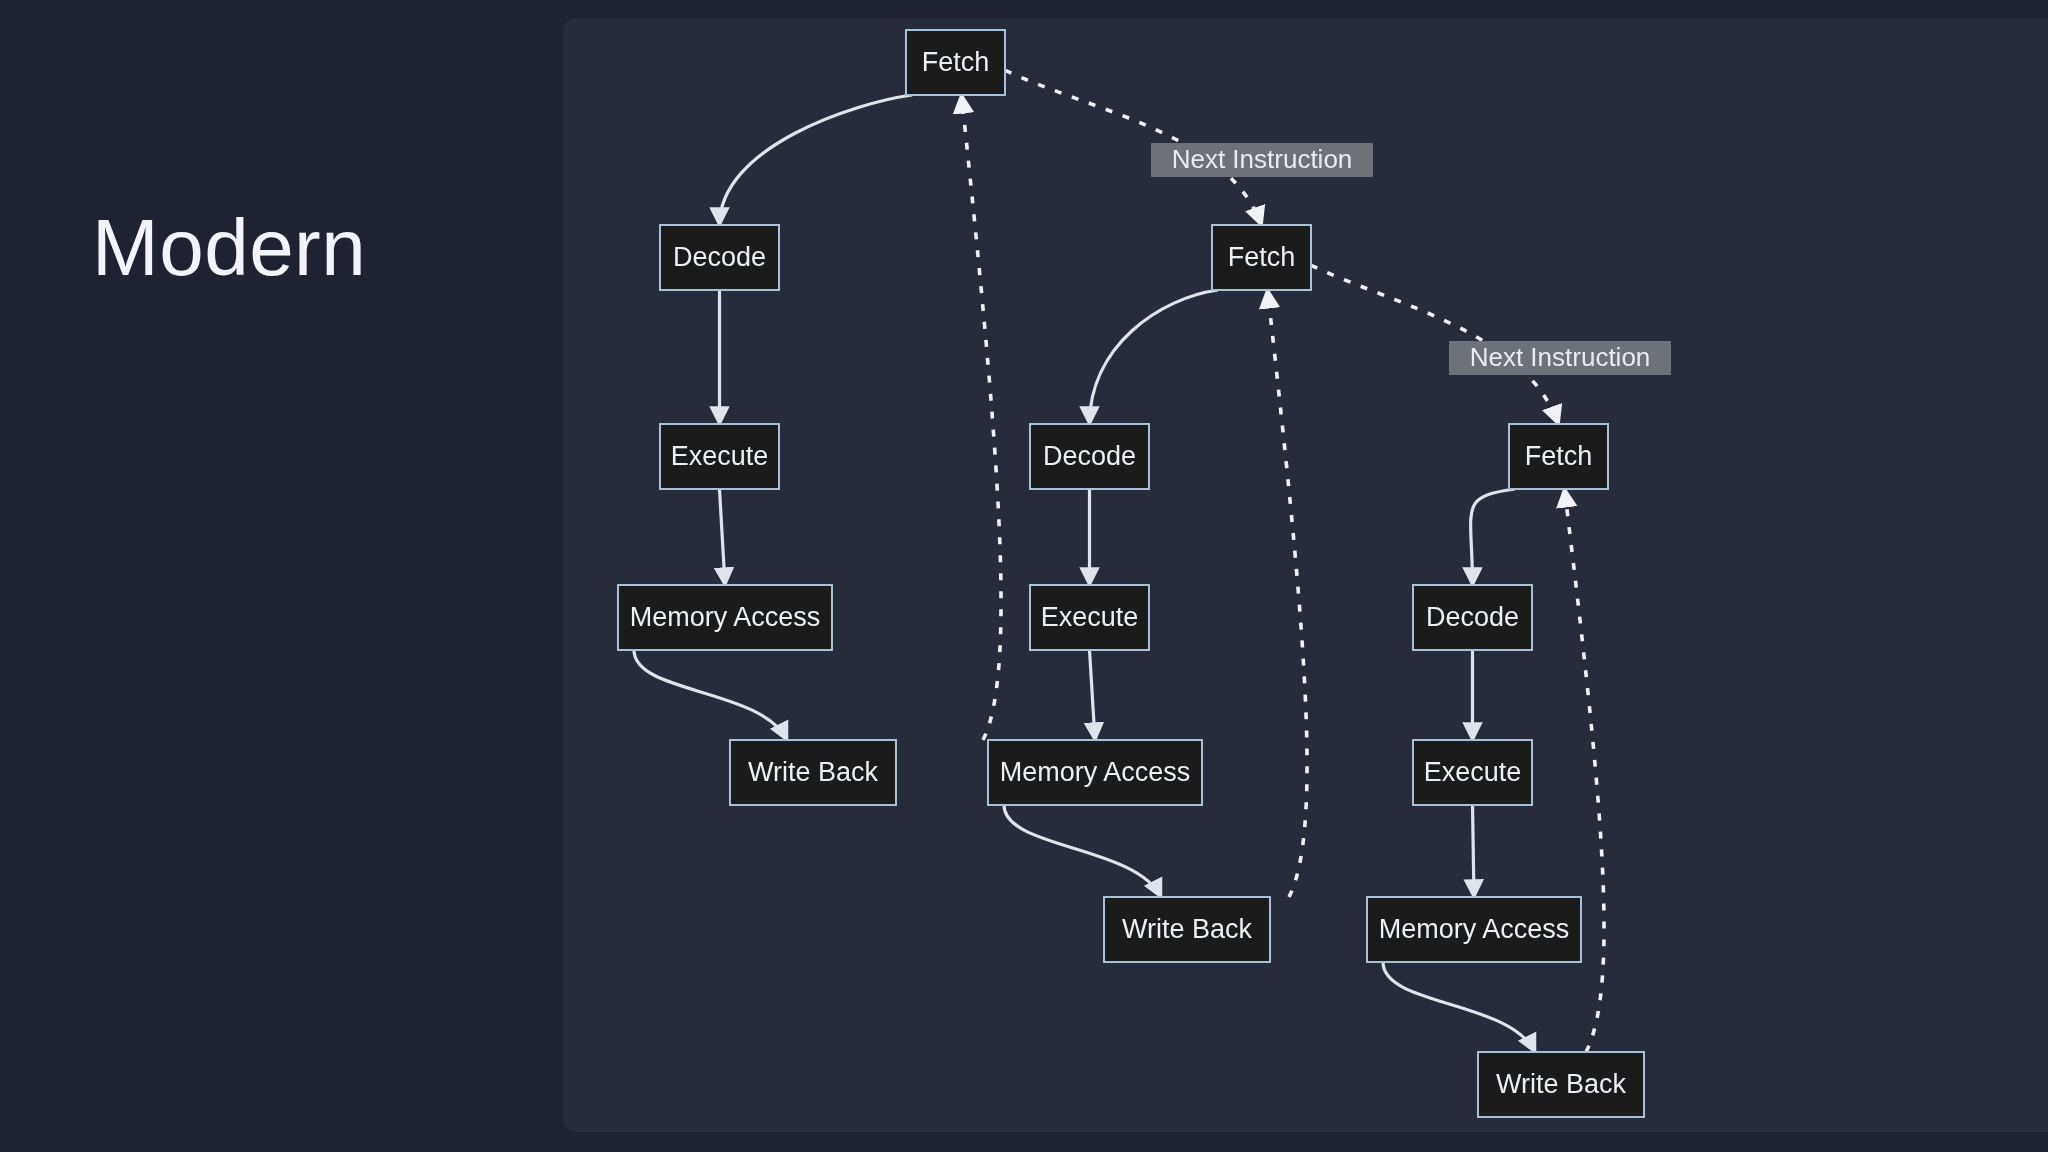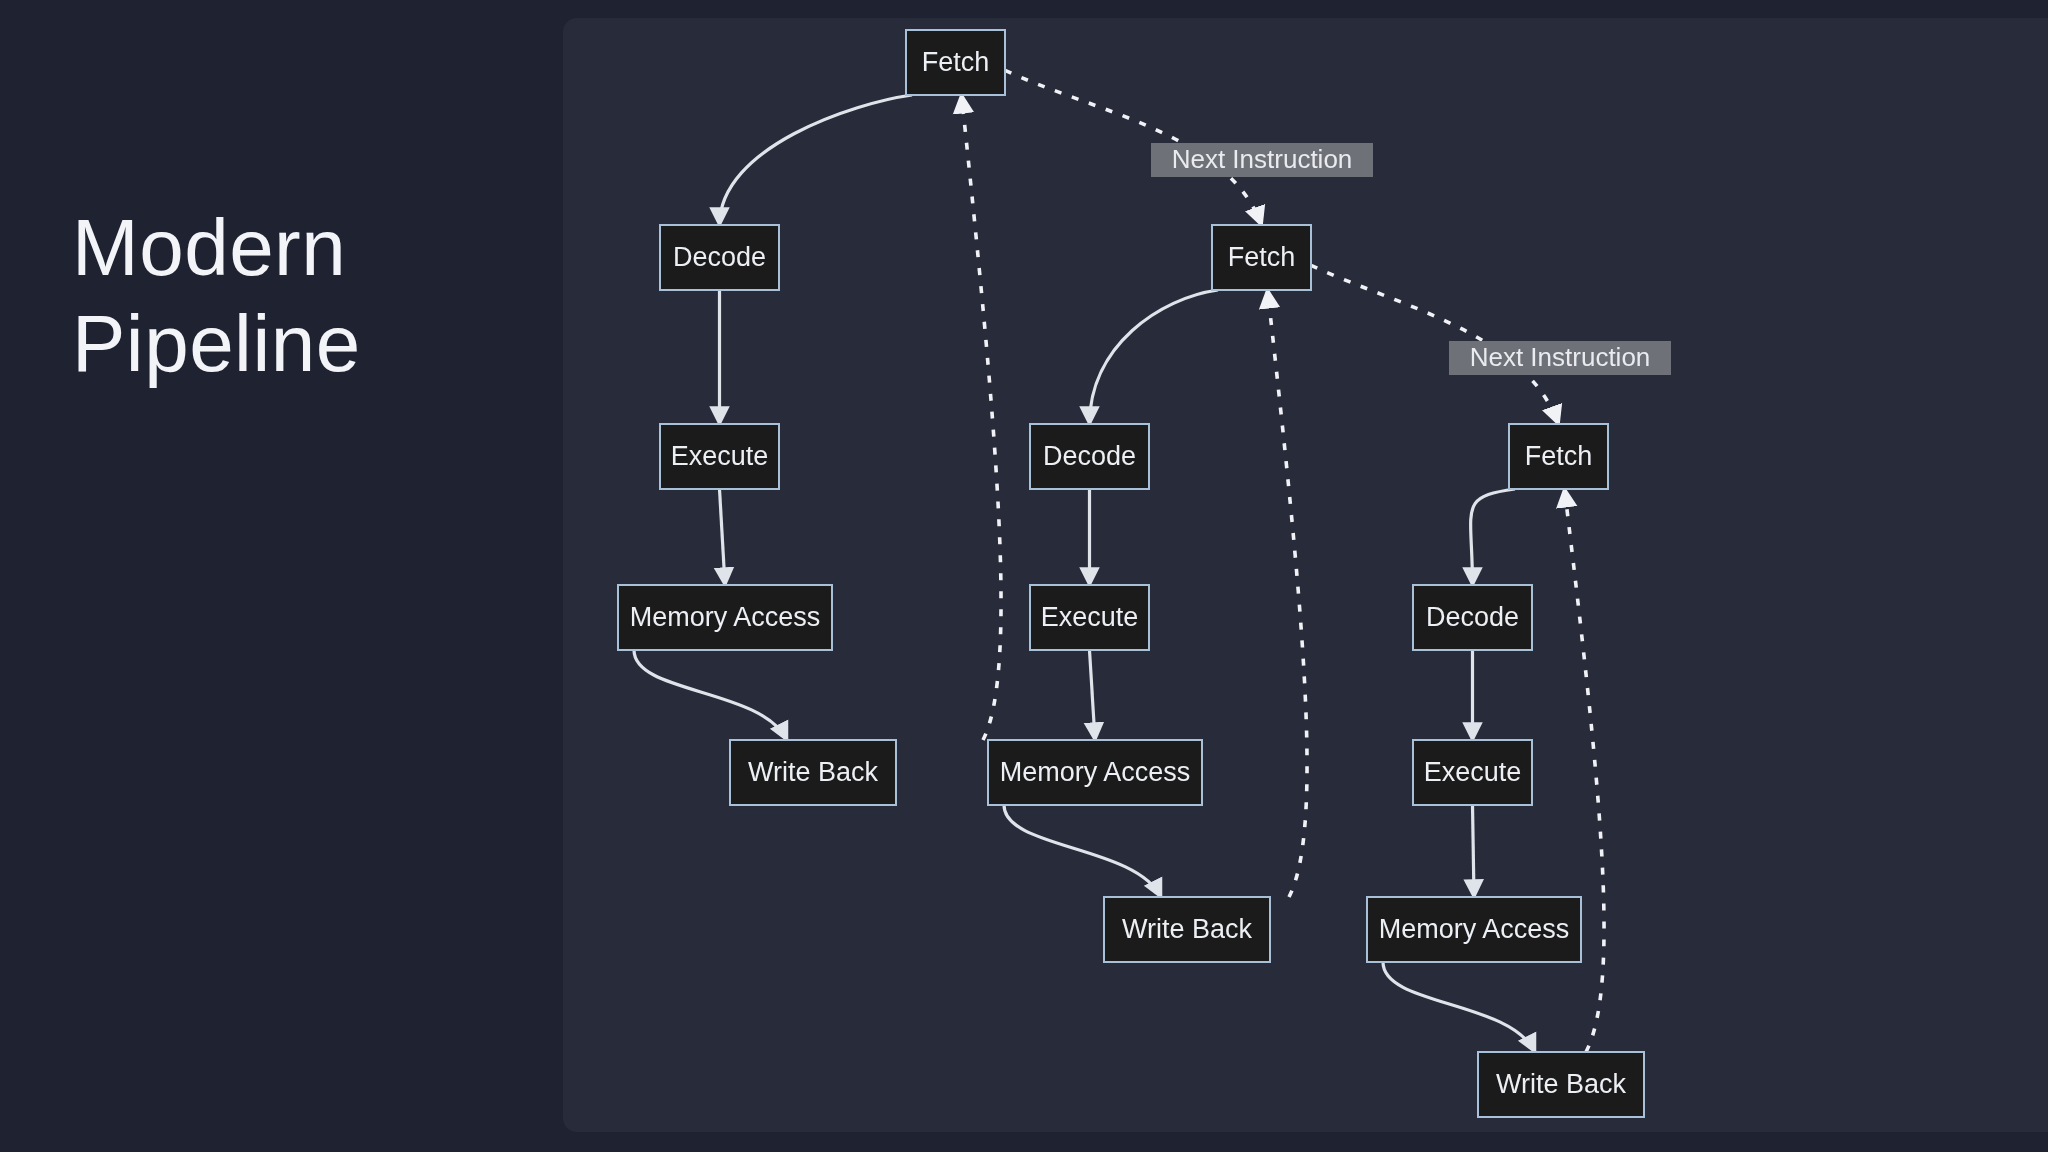--- a/index.html
+++ b/index.html
@@ -16,20 +16,21 @@
     left:72px; top:200px;
     width:470px;
   }
   .title-line{
     color:#f2f4f8;
     font-size:80px;
     line-height:1.20;
     font-weight:400;
     letter-spacing:0.5px;
     white-space:nowrap;
+    margin-left:20px;
   }
 
   #diagram-panel{
     position:absolute;
     left:563px; top:18px;
     width:1485px; height:1114px;
     background:#282b3a;
     border-radius:14px 0 0 14px;
     overflow:hidden;
   }
@@ -68,21 +69,20 @@
     dominant-baseline:middle;
   }
 </style>
 </head>
 <body>
 
 <div id="root">
 
   <div id="title-block">
     <div class="title-line">Modern</div>
-    <div class="title-line">Pipeline</div>
   </div>
 
   <div id="diagram-panel">
     <svg id="diagram-svg" viewBox="0 0 1485 1114">
       <defs>
         <marker id="arrow-solid" viewBox="0 0 12 12" refX="9.5" refY="6" markerWidth="7" markerHeight="7" orient="auto-start-reverse" markerUnits="strokeWidth">
           <path d="M0,0.5 L11,6 L0,11.5 z" fill="#dfe3ea"></path>
         </marker>
         <marker id="arrow-dotted" viewBox="0 0 12 12" refX="9.5" refY="6" markerWidth="6.5" markerHeight="6.5" orient="auto-start-reverse" markerUnits="strokeWidth">
           <path d="M0,0.5 L11,6 L0,11.5 z" fill="#f0f2f6"></path>

